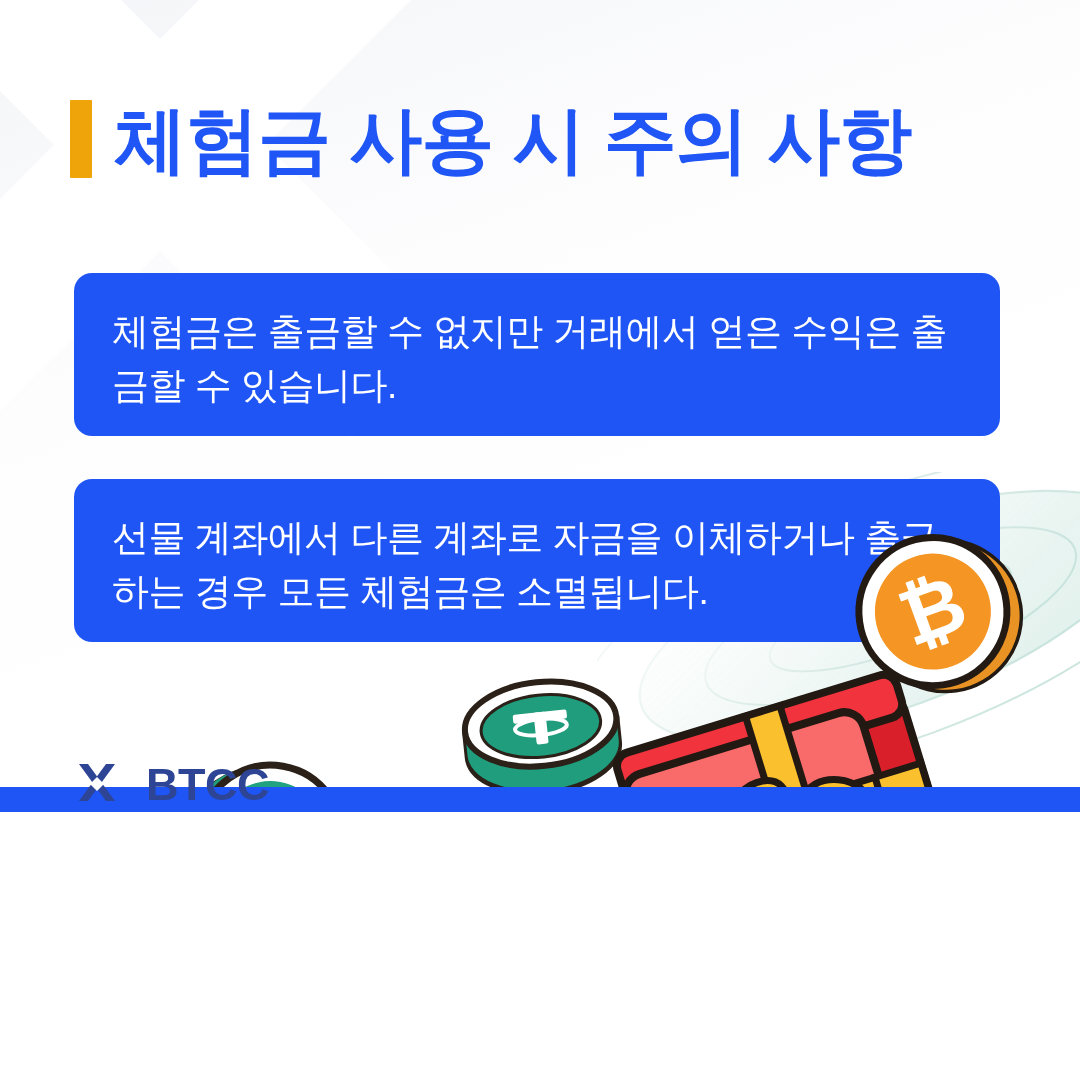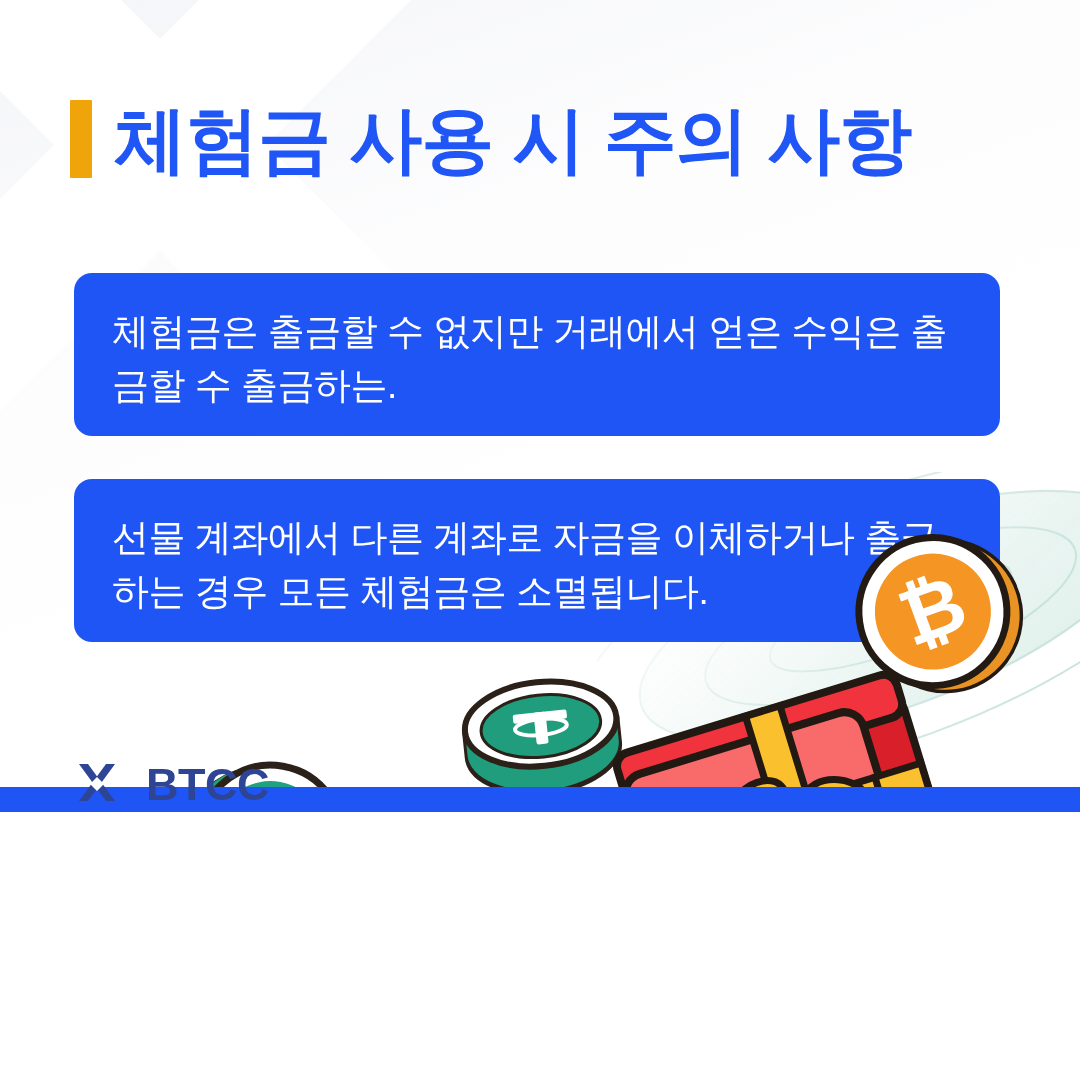--- a/index.html
+++ b/index.html
@@ -178,21 +178,21 @@
       <ellipse cx="300" cy="150" rx="330" ry="124" fill="none" stroke="url(#swg)" stroke-width="2"></ellipse>
     </g>
   </svg>
 
   <div class="title-row">
     <div class="title-bar"></div>
     <div class="title-text">체험금 사용 시 주의 사항</div>
   </div>
 
   <div class="card card-1">
-    <p>체험금은 출금할 수 없지만 거래에서 얻은 수익은 출금할 수 출금하는.</p>
+    <p>체험금은 출금할 수 없지만 거래에서 얻은 수익은 출금할 수 있습니다.</p>
   </div>
 
   <div class="card card-2">
     <p>선물 계좌에서 다른 계좌로 자금을 이체하거나 출금하는 경우 모든 체험금은 소멸됩니다.</p>
   </div>
 
   <div class="illus">
 
     <svg id="btc-coin" viewBox="0 0 185 175">
       <g transform="rotate(-8 92 87)">

